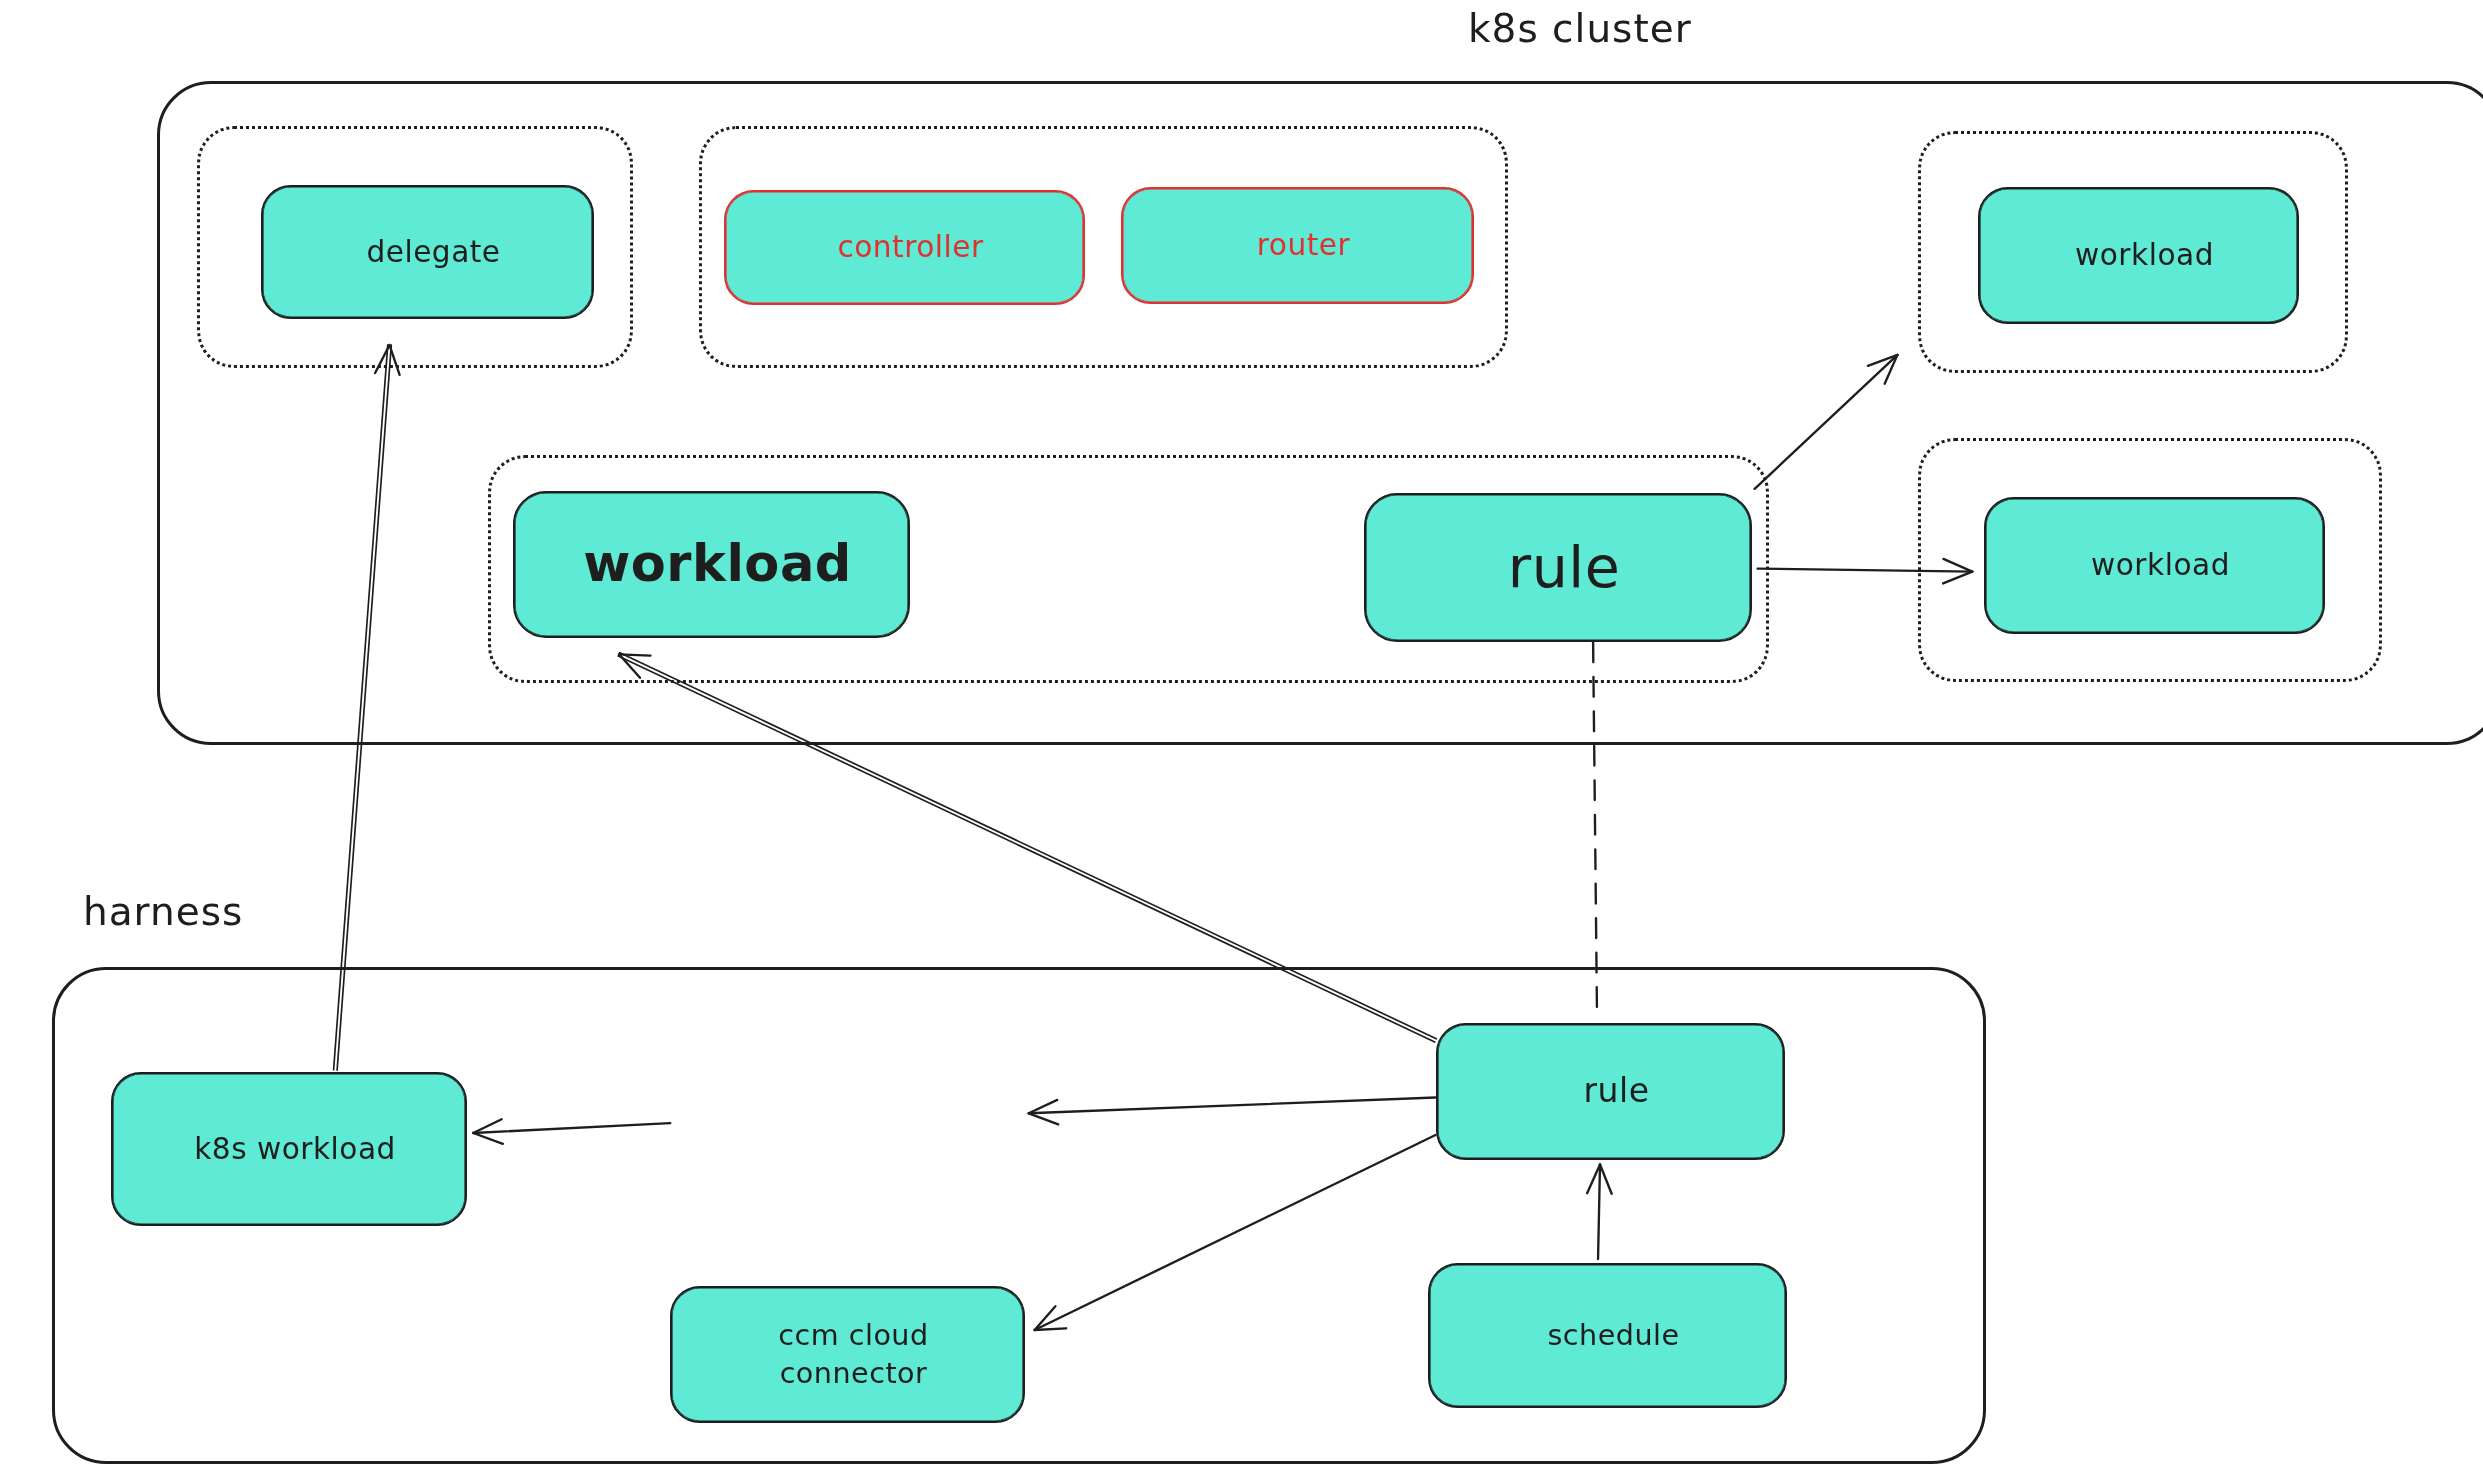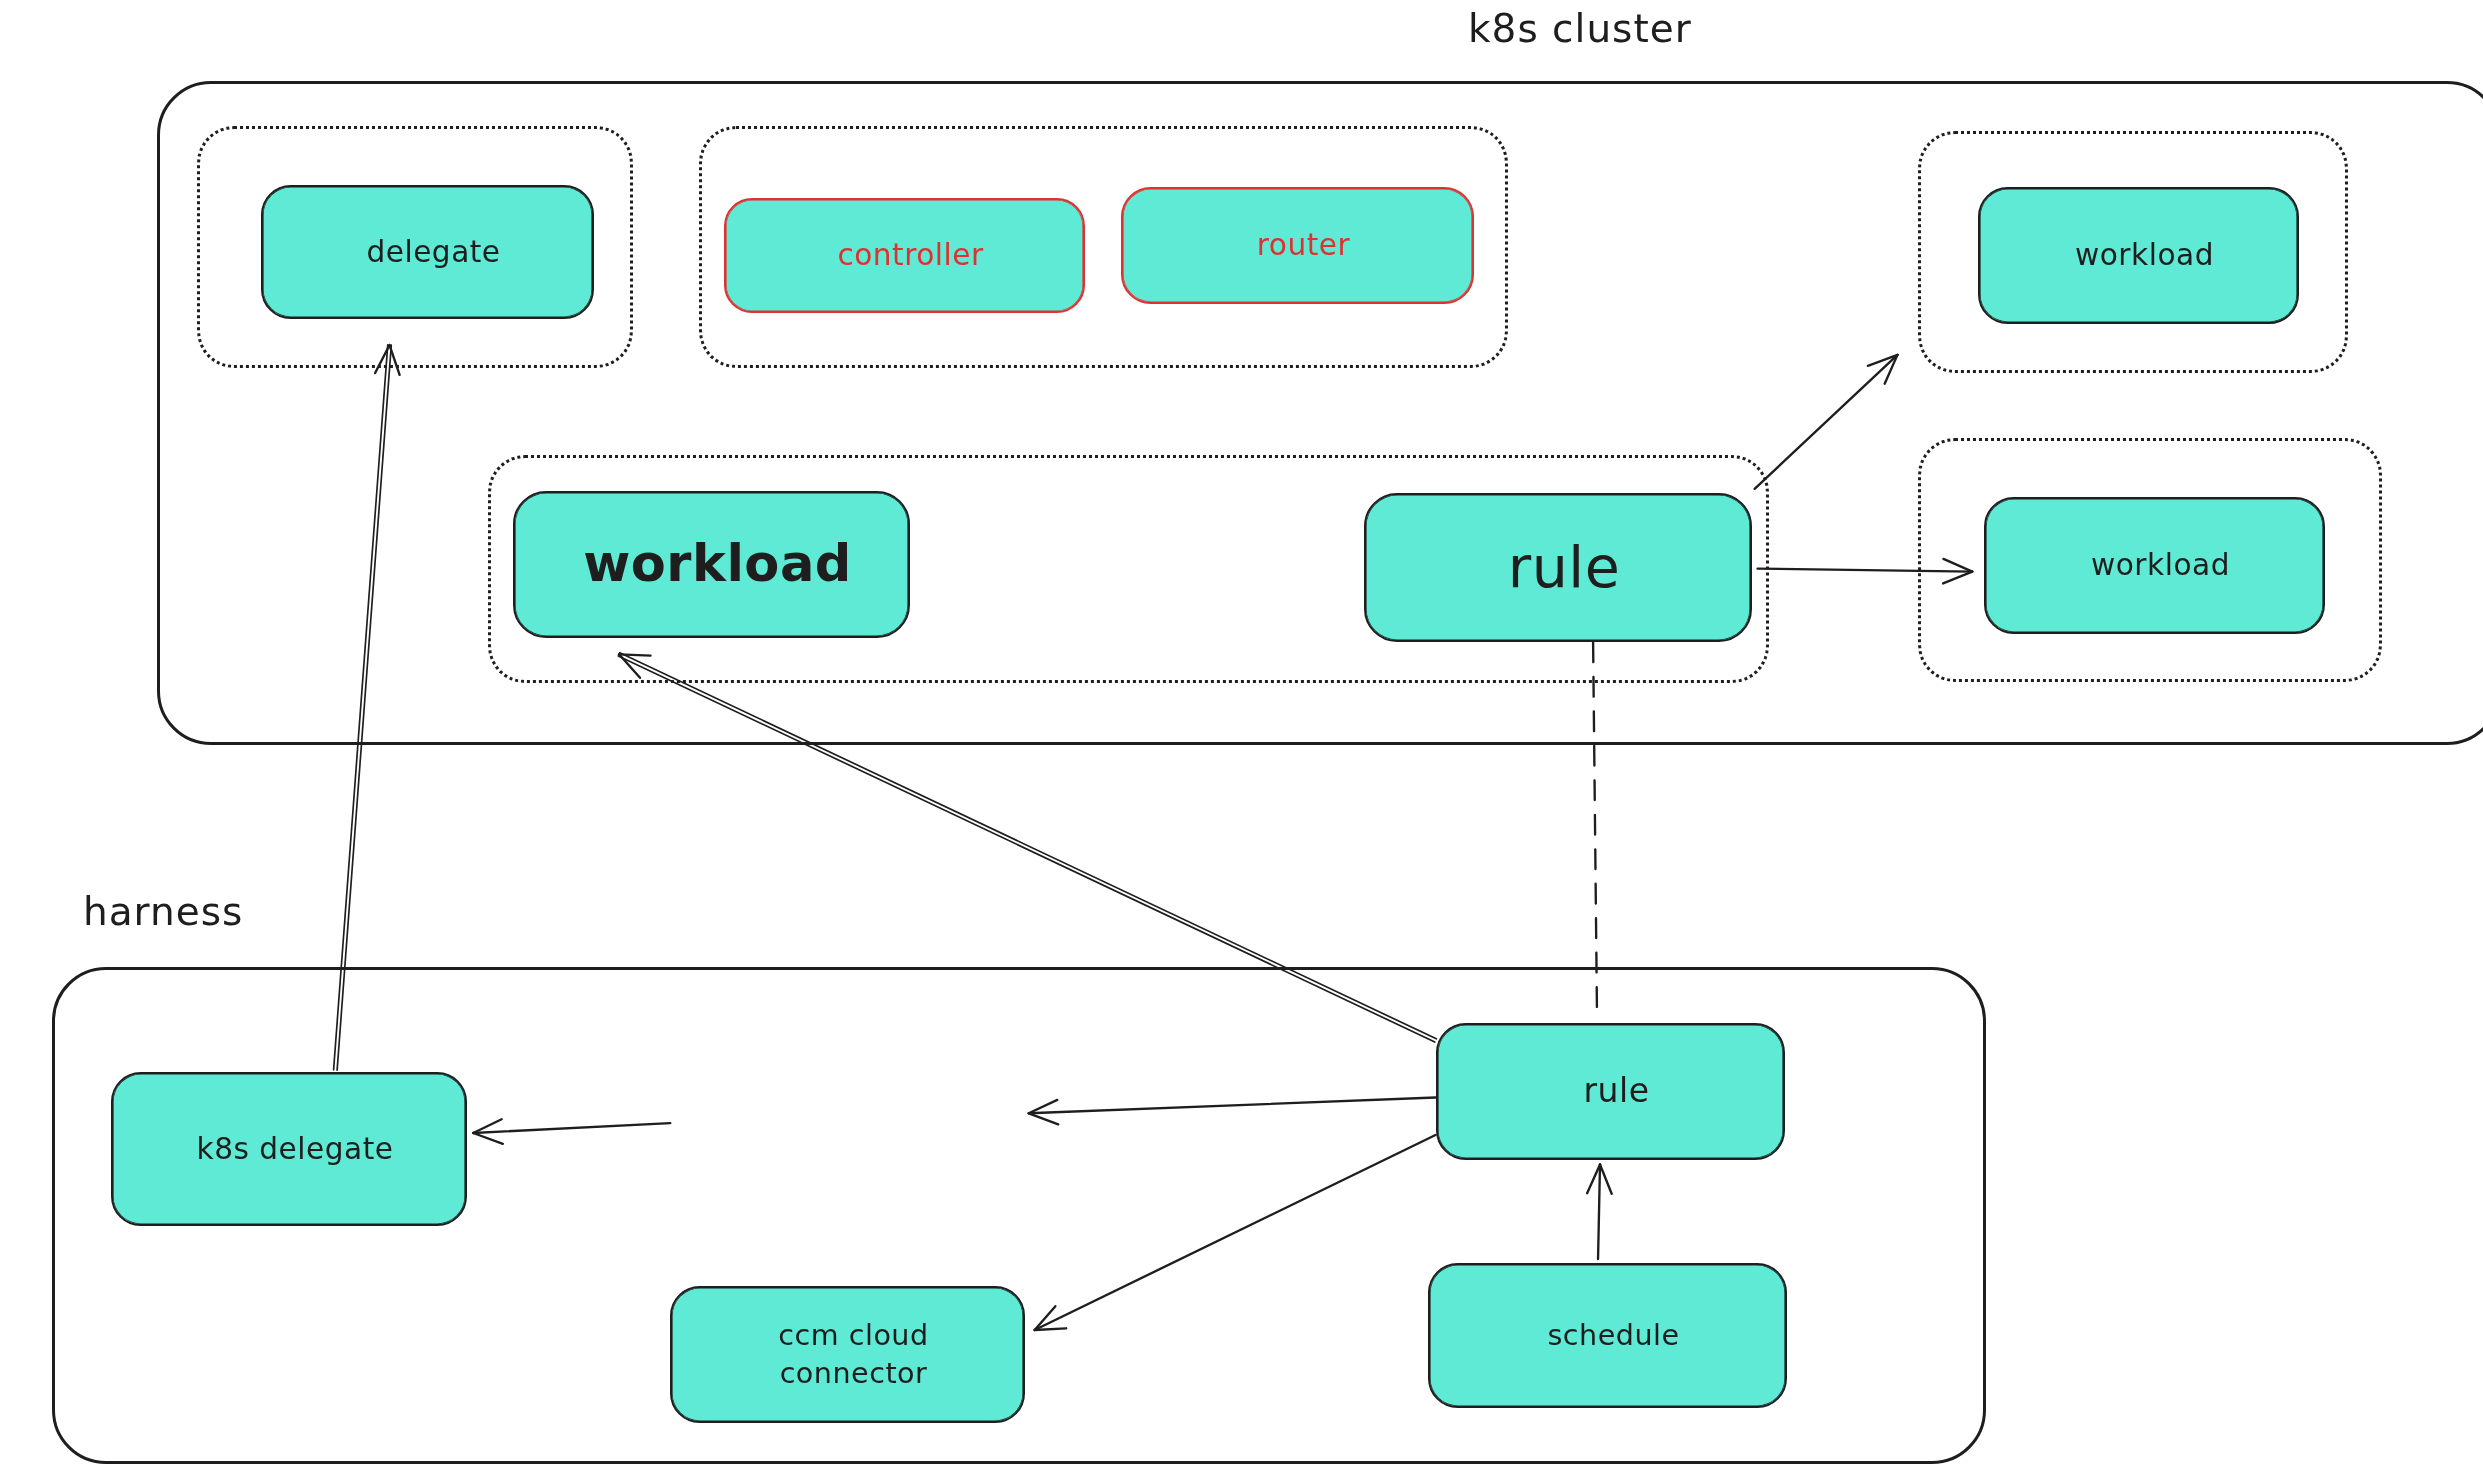--- a/index.html
+++ b/index.html
@@ -31,21 +31,21 @@
   <div class="dotted-group" style="left:165px;top:126px;width:430px;height:236px;"></div>
   <div class="dotted-group" style="left:667px;top:126px;width:803px;height:236px;"></div>
   <div class="dotted-group" style="left:1886px;top:131px;width:424px;height:236px;"></div>
   <div class="dotted-group" style="left:456px;top:455px;width:1275px;height:222px;"></div>
   <div class="dotted-group" style="left:1886px;top:438px;width:458px;height:238px;"></div>
 
   <div class="node" style="left:229px;top:185px;width:317px;height:130px;">
     <span class="wrap">delegate</span>
   </div>
 
-  <div class="node red" style="left:692px;top:198px;width:345px;height:111px;border-radius:28px;">
+  <div class="node red" style="left:692px;top:190px;width:345px;height:111px;">
     <span class="wrap">controller</span>
   </div>
 
   <div class="node red" style="left:1089px;top:187px;width:337px;height:113px;">
     <span class="wrap">router</span>
   </div>
 
   <div class="node" style="left:1946px;top:187px;width:305px;height:133px;">
     <span class="wrap">workload</span>
   </div>
@@ -56,21 +56,21 @@
 
   <div class="node big-rule" style="left:1332px;top:493px;width:372px;height:145px;">
     <span class="wrap">rule</span>
   </div>
 
   <div class="node" style="left:1952px;top:497px;width:325px;height:133px;">
     <span class="wrap">workload</span>
   </div>
 
   <div class="node" style="left:79px;top:1072px;width:340px;height:150px;">
-    <span class="wrap">k8s delegate</span>
+    <span class="wrap">k8s workload</span>
   </div>
 
 
   <div class="node" style="left:638px;top:1286px;width:339px;height:133px;font-size:28.6px;">
     <span class="wrap" style="max-width:182px;">ccm cloud connector</span>
   </div>
 
   <div class="node rule-sm" style="left:1404px;top:1023px;width:333px;height:133px;">
     <span class="wrap">rule</span>
   </div>

